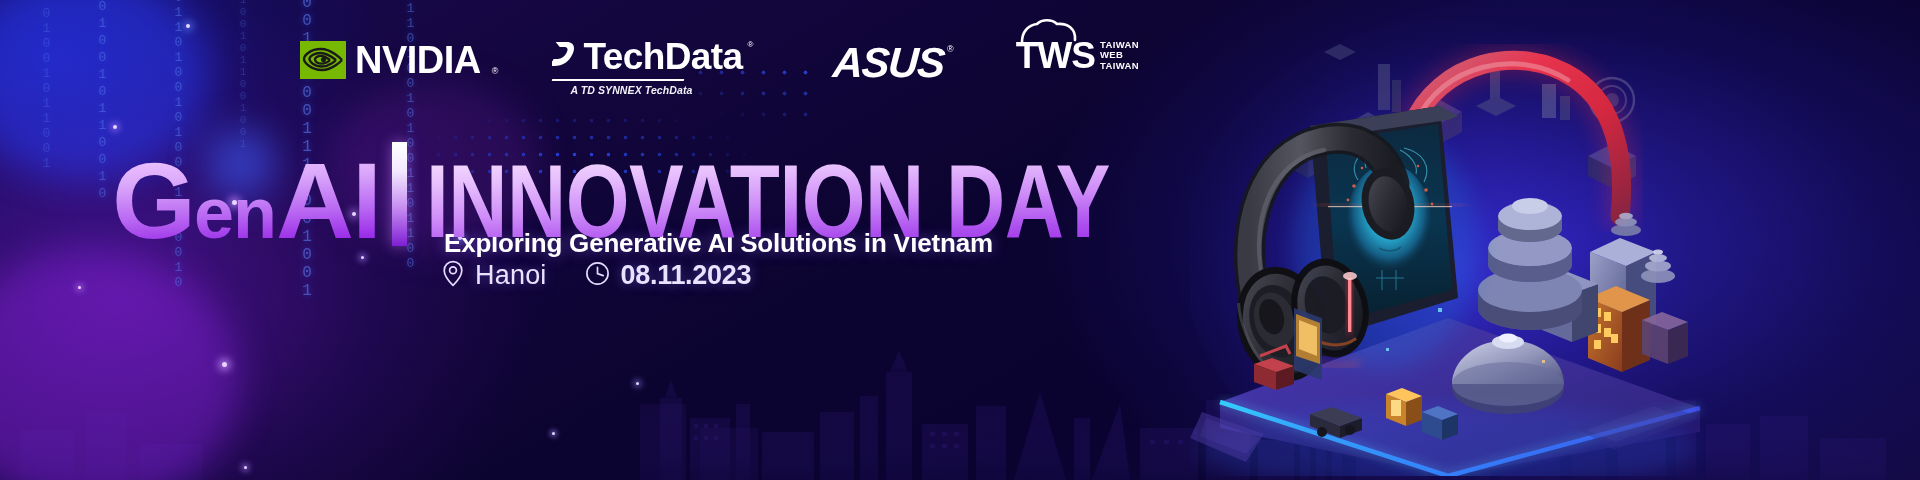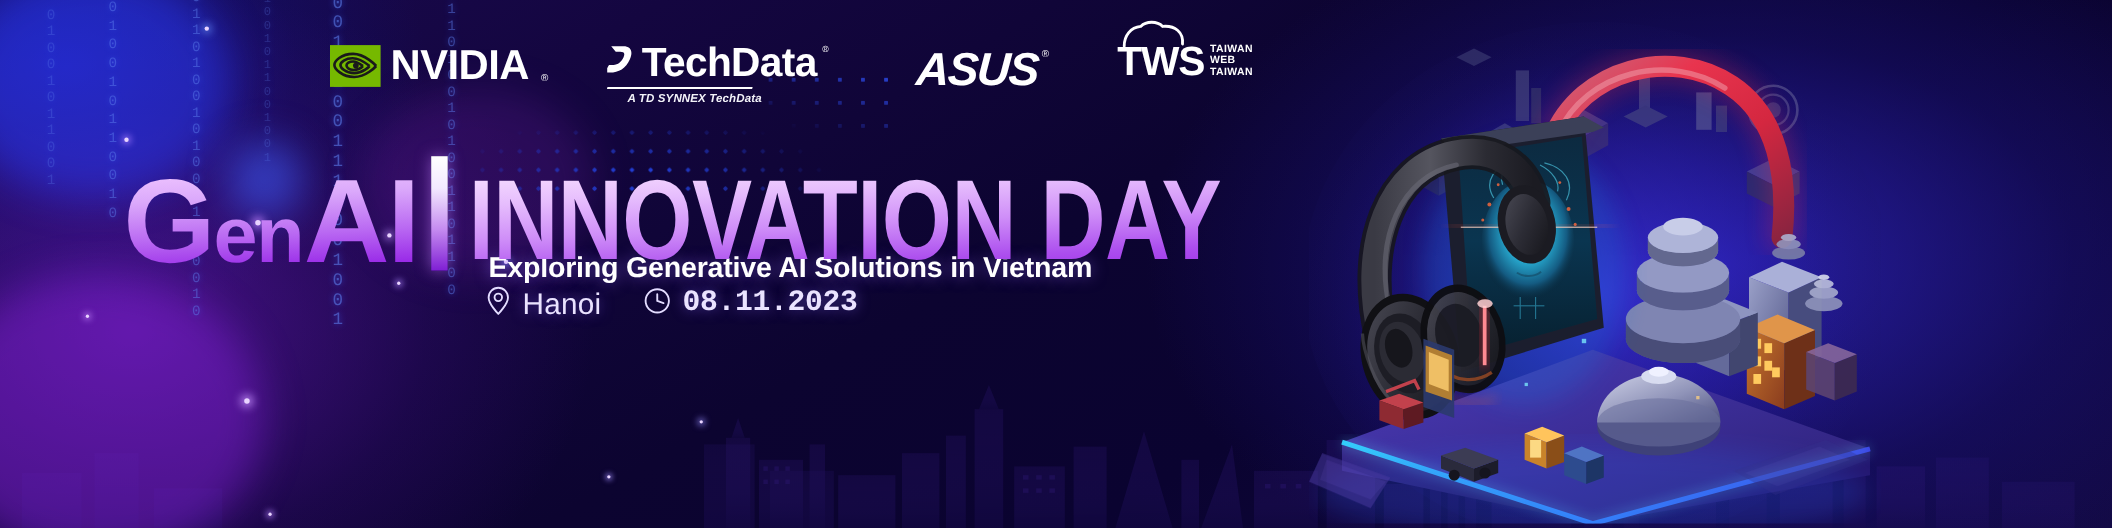--- a/index.html
+++ b/index.html
@@ -245,21 +245,21 @@
     z-index: 7;
   }
   .meta { display: flex; align-items: center; gap: 11px; }
   .meta .mtext {
     color: #eae3ff;
     font-size: 27px;
     letter-spacing: 0.2px;
     text-shadow: 0 0 12px rgba(140,110,255,0.5);
     white-space: nowrap;
   }
-  #date-text { font-weight: bold; letter-spacing: -0.3px; font-family: Liberation Mono, monospace; }
+  #date-text { font-weight: bold; letter-spacing: -0.3px; }
   .micon { display: block; }
 
   
 
   #art {
     position: absolute;
     left: 1190px; top: 8px;
     width: 520px; height: 468px;
     z-index: 5;
   }

